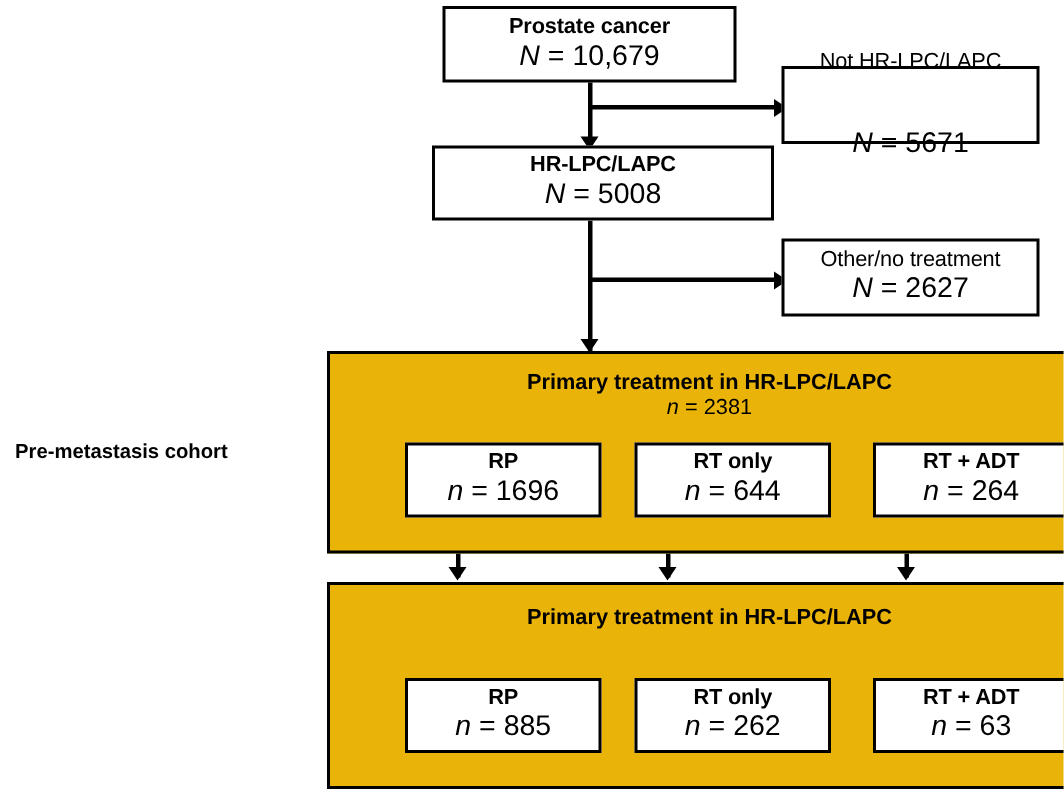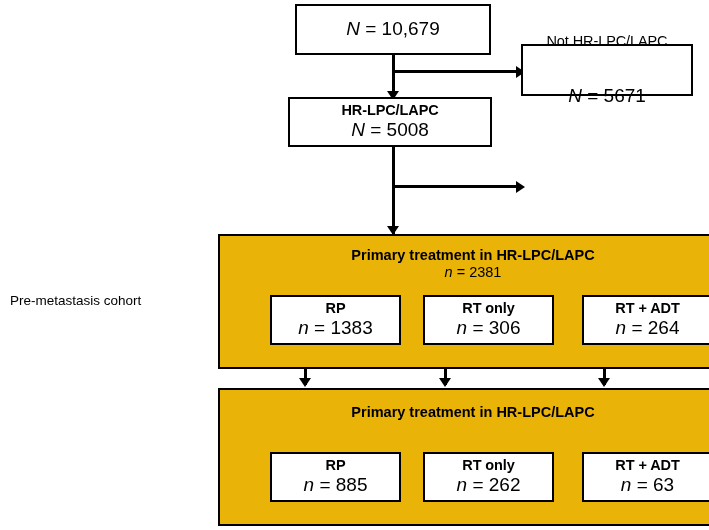--- a/index.html
+++ b/index.html
@@ -77,21 +77,21 @@
   .cohort .hdr .num {
     font-size: 14.5px;
     white-space: nowrap;
     text-align: center;
   }
   .cohort .hdr .num i { font-style: italic; }
 
   
   .cohort-label {
     position: absolute;
-    font-weight: normal;
+    font-weight: bold;
     font-size: 13.5px;
     white-space: nowrap;
     text-align: left;
   }
 
   
   .vline, .hline {
     position: absolute;
     background: #000;
   }
@@ -133,50 +133,55 @@
   <div class="vline" style="left:304px; top:369px; height:16px;"></div>
   <div class="arrow-down" style="left:298.5px; top:378px;"></div>
 
   <div class="vline" style="left:444px; top:369px; height:16px;"></div>
   <div class="arrow-down" style="left:438.5px; top:378px;"></div>
 
   <div class="vline" style="left:603px; top:369px; height:16px;"></div>
   <div class="arrow-down" style="left:597.5px; top:378px;"></div>
 
   <div class="box" style="left:295px; top:4px; width:196px; height:51px;">
+    <div class="ttl">Prostate cancer</div>
     <div class="num"><i>N</i><span> = 10,679</span></div>
   </div>
 
   <div class="box excl" style="left:521px; top:44px; width:172px; height:52px;gap:35px;">
     <div class="ttl">Not HR-LPC/LAPC</div>
     <div class="num"><i>N</i><span> = 5671</span></div>
   </div>
 
-  <div class="box" style="left:288px; top:97px; width:204px; height:50px;">
+  <div class="box" style="left:288px; top:97px; width:228px; height:50px;">
     <div class="ttl">HR-LPC/LAPC</div>
     <div class="num"><i>N</i><span> = 5008</span></div>
   </div>
 
+  <div class="box excl" style="left:521px; top:159px; width:172px; height:52px;">
+    <div class="ttl">Other/no treatment</div>
+    <div class="num"><i>N</i><span> = 2627</span></div>
+  </div>
 
   <div class="cohort-label" style="left:10px; top:293px;">Pre-metastasis cohort</div>
 
   <div class="cohort" style="left:190px; top:234px; width:510px; height:135px;">
     <div class="hdr" style="top:11px;">
       <div class="ttl">Primary treatment in HR-LPC/LAPC</div>
       <div class="num"><i>n</i><span> = 2381</span></div>
     </div>
 
     <div class="box" style="left:50px; top:59px; width:131px; height:50px;">
       <div class="ttl">RP</div>
-      <div class="num"><i>n</i><span> = 1383</span></div>
+      <div class="num"><i>n</i><span> = 1696</span></div>
     </div>
 
     <div class="box" style="left:203px; top:59px; width:131px; height:50px;">
       <div class="ttl">RT only</div>
-      <div class="num"><i>n</i><span> = 306</span></div>
+      <div class="num"><i>n</i><span> = 644</span></div>
     </div>
 
     <div class="box" style="left:362px; top:59px; width:131px; height:50px;">
       <div class="ttl">RT + ADT</div>
       <div class="num"><i>n</i><span> = 264</span></div>
     </div>
   </div>
 
 
   <div class="cohort" style="left:190px; top:388px; width:510px; height:138px;">

